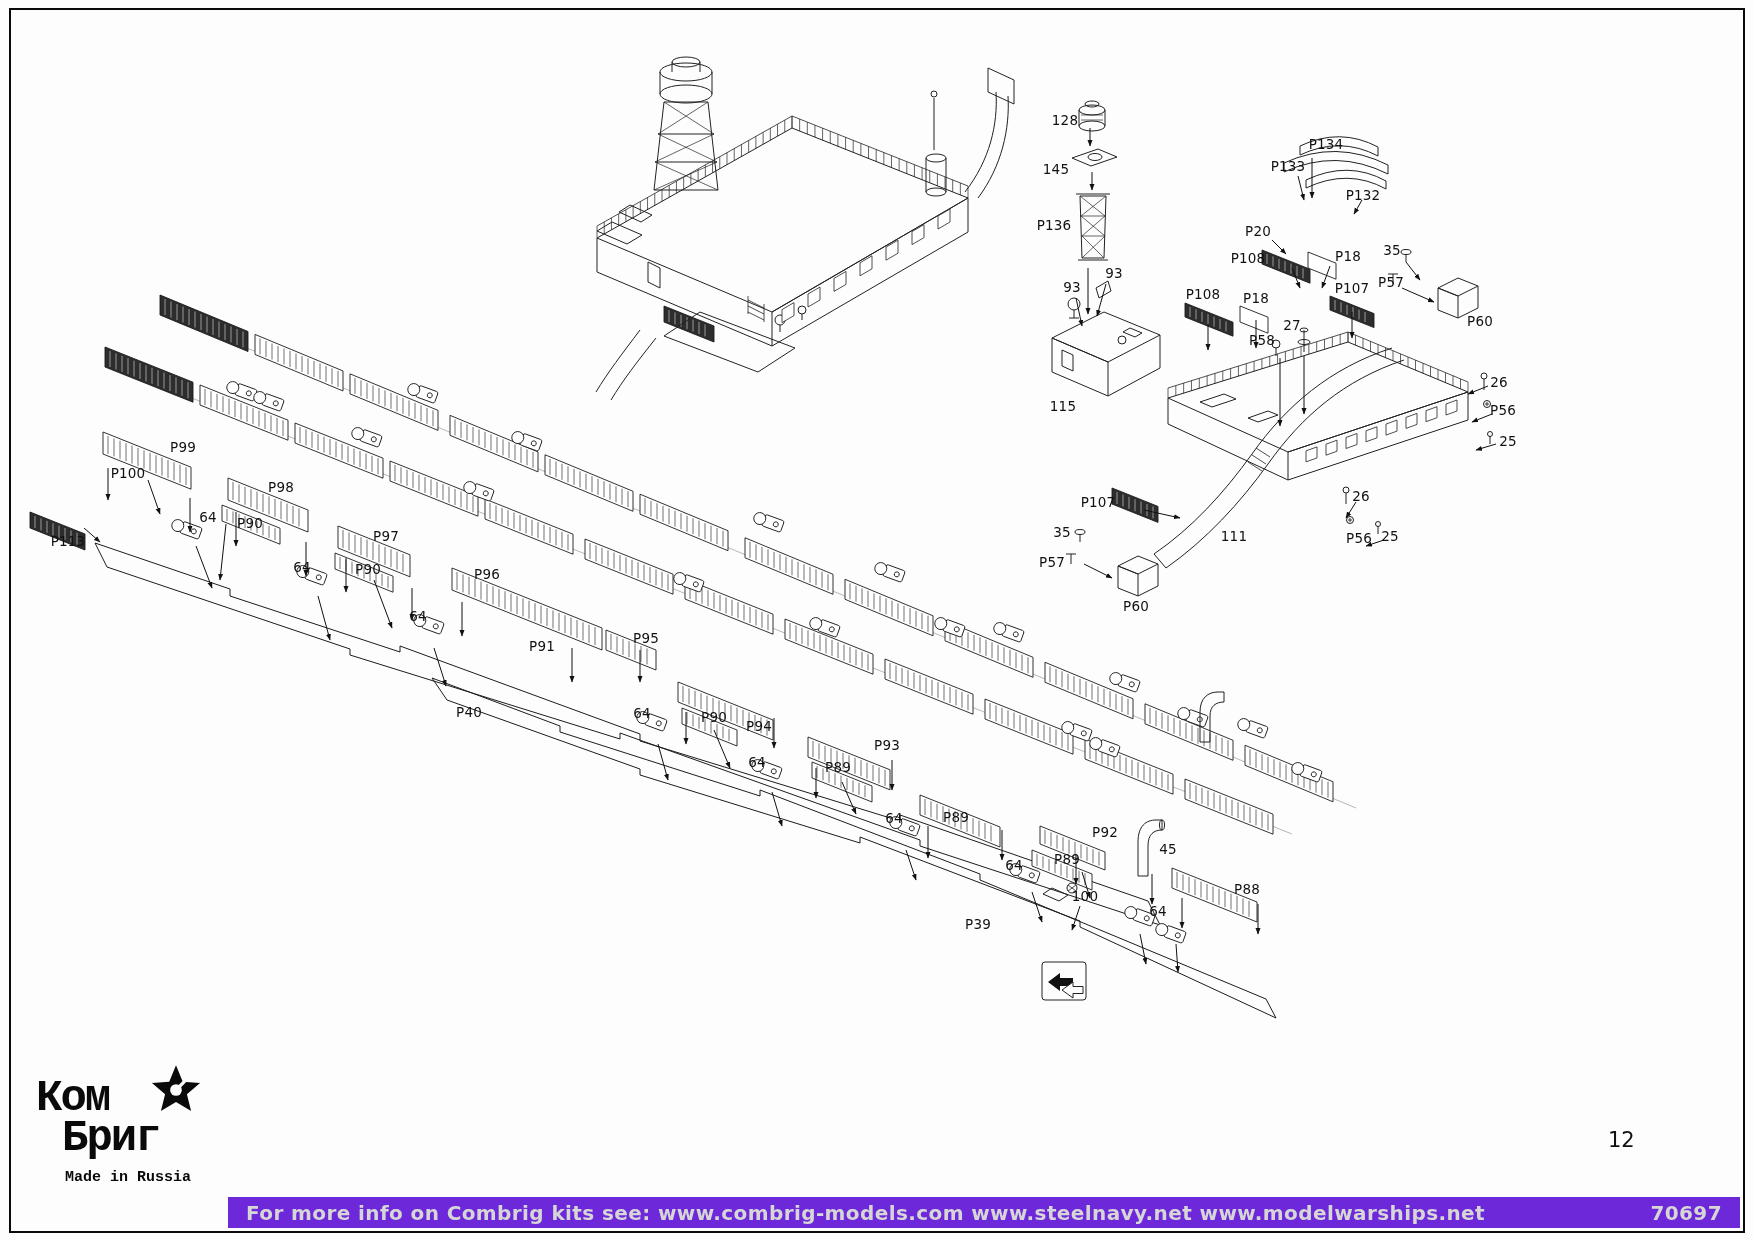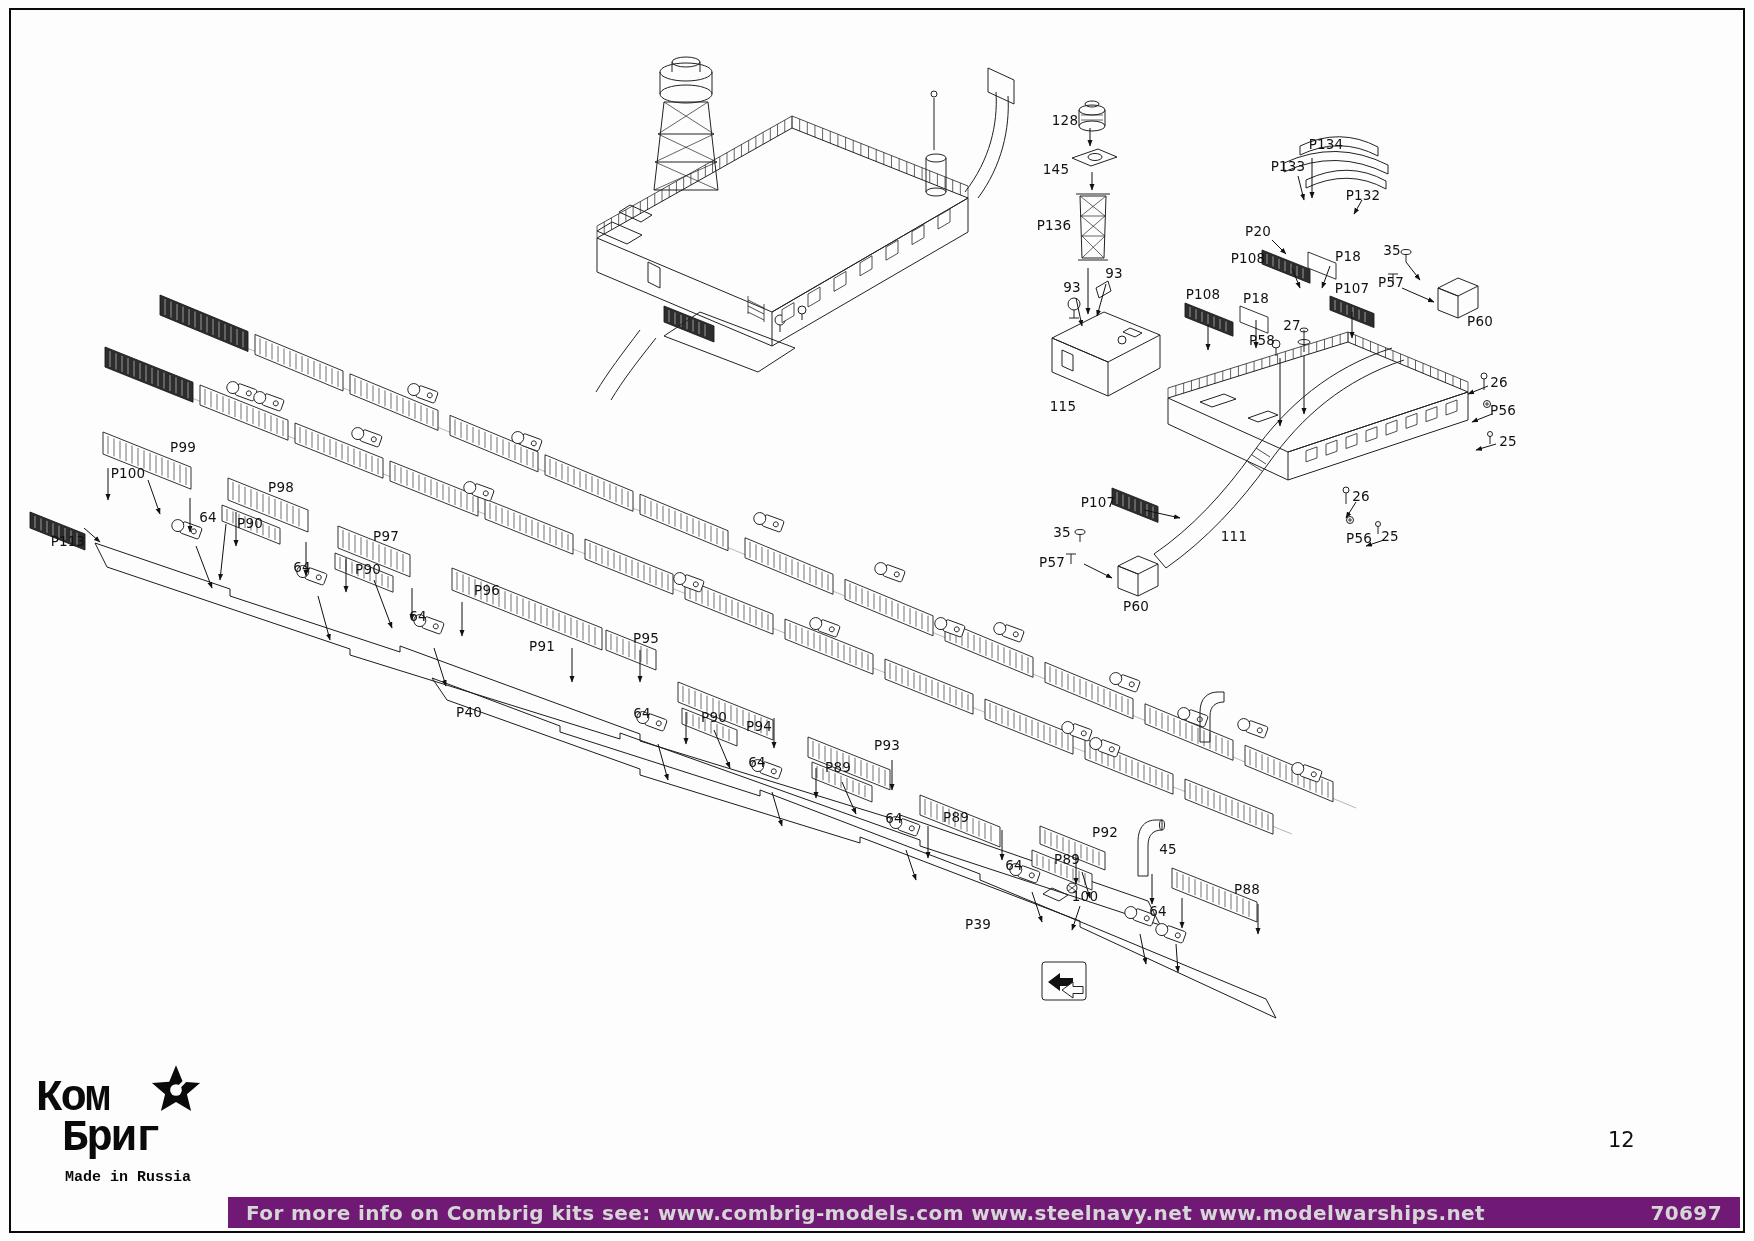--- a/index.html
+++ b/index.html
@@ -2,21 +2,21 @@
 <html><head>
 <meta charset="utf-8">
 <style>
   html,body{margin:0;padding:0;background:#9a9a9a;}
   .page{position:relative;width:1754px;height:1241px;background:#fdfdfd;overflow:hidden;font-family:"DejaVu Sans",sans-serif;}
   .frame{position:absolute;left:9px;top:8px;right:9px;bottom:8px;border:2px solid #0a0a0a;pointer-events:none;}
   svg.diagram{position:absolute;left:0;top:0;}
   #labels{position:absolute;left:0;top:0;width:100%;height:100%;pointer-events:none;}
   .plabel{position:absolute;transform:translate(-50%,-50%);font-size:13.5px;color:#111;white-space:nowrap;letter-spacing:0.2px;}
   .pagenum{position:absolute;left:1608px;top:1128px;font-size:21px;color:#111;}
-  .footerbar{position:absolute;left:228px;right:14px;bottom:13px;height:31px;background:#701a75;display:flex;align-items:center;justify-content:space-between;padding:0 18px;}
+  .footerbar{position:absolute;left:228px;right:14px;bottom:13px;height:31px;background:#6d28d9;display:flex;align-items:center;justify-content:space-between;padding:0 18px;}
   .footerbar .ft{color:#d6d6d6;font-weight:bold;font-size:20px;letter-spacing:0.4px;white-space:nowrap;}
   .logo{position:absolute;left:36px;top:1078px;width:220px;color:#0a0a0a;font-family:Liberation Mono, monospace;}
   .logo .w1{font-size:44px;font-weight:900;line-height:0.92;letter-spacing:-2px;}
   .logo .w2{font-size:44px;font-weight:900;line-height:0.92;letter-spacing:-2px;margin-left:26px;}
   .logo .tag{font-size:15px;font-weight:bold;margin:10px 0 0 29px;}
   .logo .star{position:absolute;left:114px;top:-14px;}
 </style>
 </head>
 <body>
 
@@ -1087,21 +1087,21 @@
   <div id="labels">
       <span class="plabel" style="left: 183px; top: 447px;">P99</span>
       <span class="plabel" style="left: 128px; top: 473px;">P100</span>
       <span class="plabel" style="left: 68px; top: 541px;">P113</span>
       <span class="plabel" style="left: 281px; top: 487px;">P98</span>
       <span class="plabel" style="left: 208px; top: 517px;">64</span>
       <span class="plabel" style="left: 250px; top: 523px;">P90</span>
       <span class="plabel" style="left: 386px; top: 536px;">P97</span>
       <span class="plabel" style="left: 302px; top: 567px;">64</span>
       <span class="plabel" style="left: 368px; top: 569px;">P90</span>
-      <span class="plabel" style="left: 487px; top: 590px;">P96</span>
+      <span class="plabel" style="left: 487px; top: 574px;">P96</span>
       <span class="plabel" style="left: 418px; top: 616px;">64</span>
       <span class="plabel" style="left: 542px; top: 646px;">P91</span>
       <span class="plabel" style="left: 646px; top: 638px;">P95</span>
       <span class="plabel" style="left: 759px; top: 690px; margin-top: 36px;">P94</span>
       <span class="plabel" style="left: 642px; top: 713px;">64</span>
       <span class="plabel" style="left: 714px; top: 717px;">P90</span>
       <span class="plabel" style="left: 469px; top: 712px;">P40</span>
       <span class="plabel" style="left: 887px; top: 745px;">P93</span>
       <span class="plabel" style="left: 757px; top: 762px;">64</span>
       <span class="plabel" style="left: 838px; top: 767px;">P89</span>

